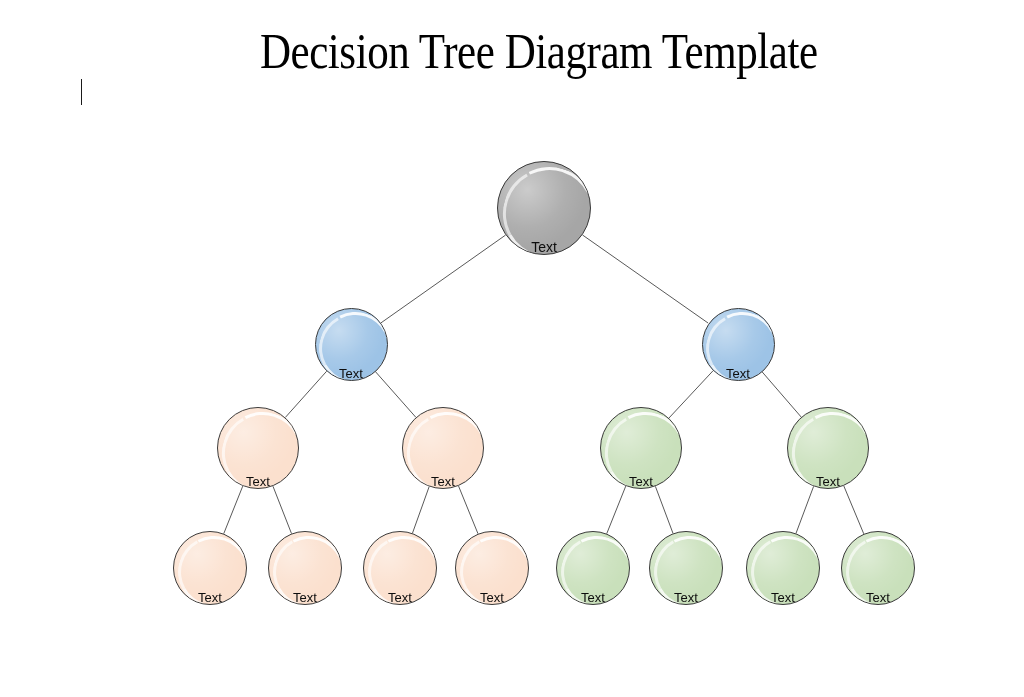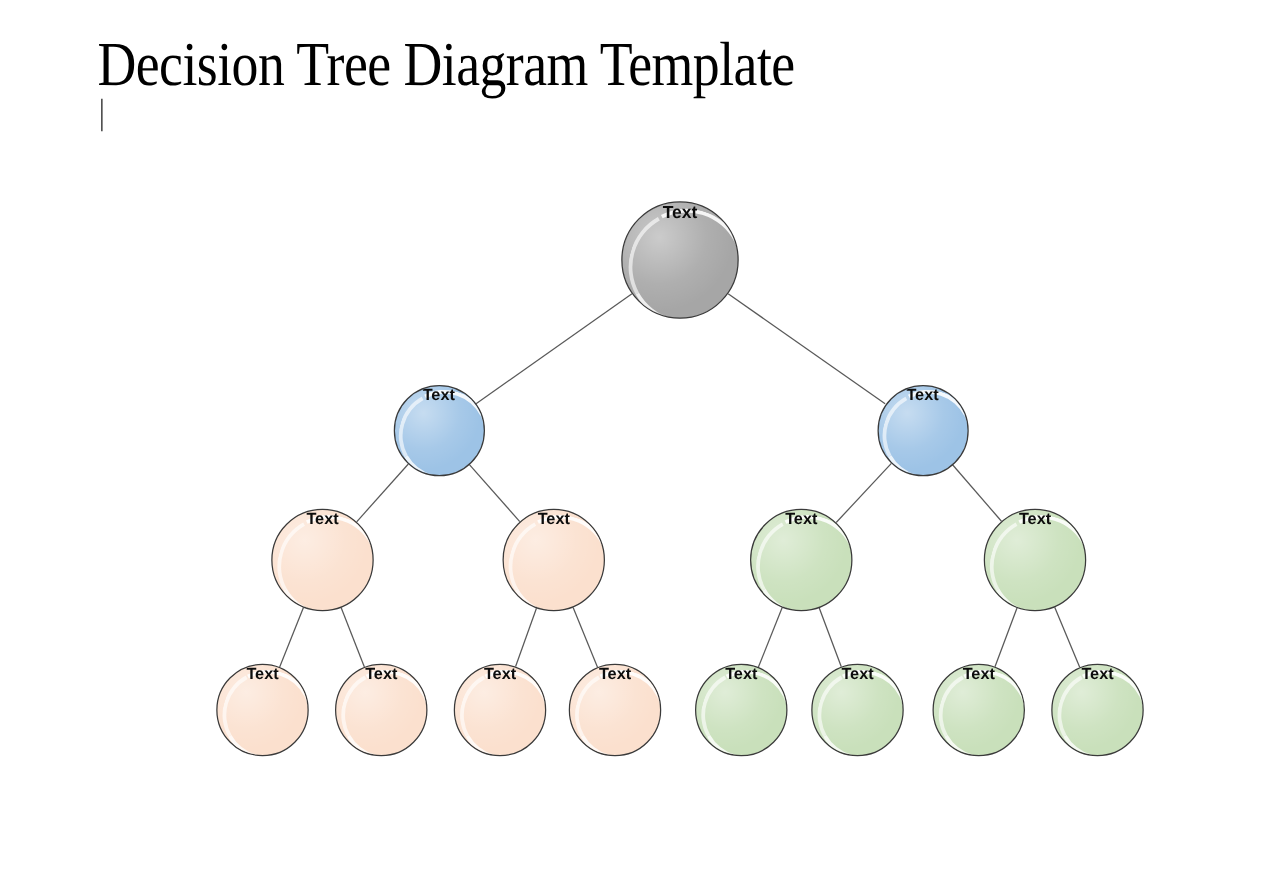--- a/index.html
+++ b/index.html
@@ -19,20 +19,21 @@
     overflow: hidden;
   }
 
   
   #title-block {
     position: absolute;
     left: 78px;
     top: 22px;
     width: 860px;
     height: 66px;
+    text-align: right;
   }
   #page-title {
     font-family: "Liberation Serif", serif;
     font-size: 50px;
     line-height: 58px;
     letter-spacing: -0.5px;
     color: #000000;
     white-space: nowrap;
     transform: scaleX(0.86);
     transform-origin: left center;
@@ -69,24 +70,23 @@
     height: 697px;
   }
 
   
   .node {
     position: absolute;
     box-sizing: border-box;
     border-radius: 50%;
     border: 1.6px solid #3a3a3a;
     display: flex;
-    align-items: flex-start;
+    align-items: flex-end;
     justify-content: center;
     overflow: hidden;
-    font-weight: bold;
   }
   .node-label {
     position: relative;
     z-index: 3;
     font-family: "Liberation Sans", sans-serif;
     font-size: 14px;
     color: #0d0d0d;
     line-height: 1;
     user-select: none;
   }

